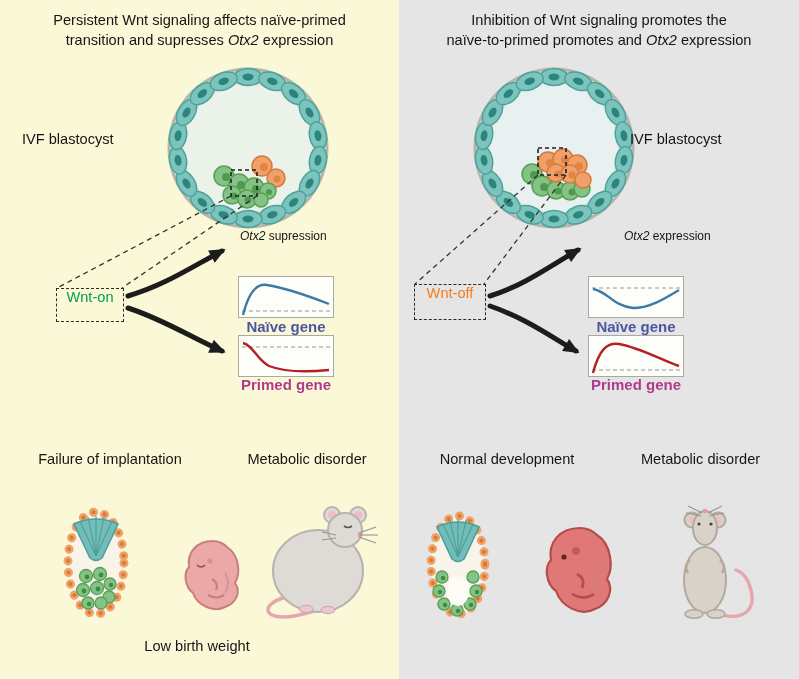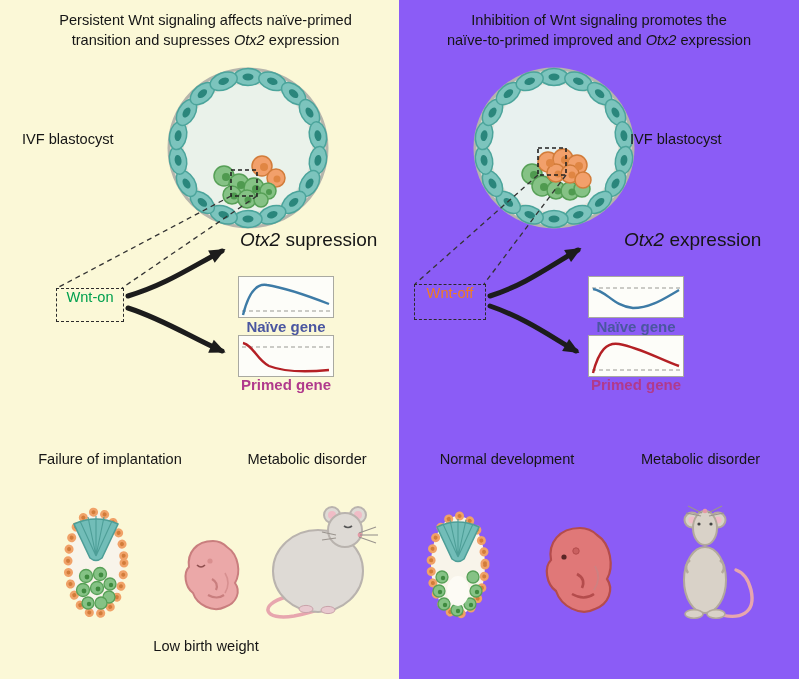--- a/index.html
+++ b/index.html
@@ -1,28 +1,28 @@
 <!DOCTYPE html>
 <html><head>
 <meta charset="utf-8">
 <style>
   html,body{margin:0;padding:0;}
   .page{position:relative;width:799px;height:679px;font-family:"Liberation Sans",sans-serif;color:#1a1a1a;overflow:hidden;background:#fff;}
   .panel{position:absolute;top:0;height:679px;}
-  .panel-left{left:0;width:399px;background:#fbf8d7;padding-left:12px;}
-  .panel-right{left:399px;width:400px;background:#8b5cf6;}
+  .panel-left{left:0;width:399px;background:#fbf8d7;}
+  .panel-right{left:399px;width:400px;background:#e5e5e5;}
   .title{position:absolute;top:10px;left:0;width:100%;text-align:center;font-size:14.6px;line-height:1.38;color:#151515;}
   .title i{font-style:italic;}
   .abs{position:absolute;}
   .label{font-size:14.6px;color:#151515;white-space:nowrap;}
   .center{text-align:center;}
   .wnt-box{position:absolute;border:1.6px dashed #2b2b2b;display:flex;align-items:flex-start;justify-content:center;font-size:14.6px;background:transparent;}
   .wnt-on{color:#00a04e;}
   .wnt-off{color:#f07d1f;}
-  .outcome{position:absolute;font-size:19px;color:#151515;white-space:nowrap;}
+  .outcome{position:absolute;font-size:12px;color:#151515;white-space:nowrap;}
   .graph-box{position:absolute;width:96px;height:42px;border:1px solid #a9a9a1;background:#fdfdf9;box-sizing:border-box;}
   .gene-label{position:absolute;width:96px;text-align:center;font-size:15px;font-weight:bold;}
   .naive-label{color:#4a56a0;}
   .primed-label{color:#b03a8c;}
   svg{display:block;}
   .overlay{position:absolute;left:0;top:0;pointer-events:none;}
 </style>
 </head>
 <body>
 
@@ -31,21 +31,21 @@
   <div class="panel panel-left">
     <div class="title">
       <span>Persistent Wnt signaling affects naïve-primed</span><br>
       <span>transition and supresses </span><i>Otx2</i><span> expression</span>
     </div>
   </div>
 
   <div class="panel panel-right">
     <div class="title">
       <span>Inhibition of Wnt signaling promotes the</span><br>
-      <span>naïve-to-primed improved and </span><i>Otx2</i><span> expression</span>
+      <span>naïve-to-primed promotes and </span><i>Otx2</i><span> expression</span>
     </div>
   </div>
 
   <svg class="abs" style="left:156px;top:56px;" width="184" height="184" viewBox="0 0 184 184">
     <defs>
       <g id="cellL">
         <ellipse cx="92" cy="21" rx="14" ry="8.5" fill="#7cc4bd" stroke="#4ba49b" stroke-width="1.5"></ellipse>
         <ellipse cx="92" cy="21" rx="5.5" ry="3.4" fill="#2a867c"></ellipse>
       </g>
     </defs>
@@ -207,21 +207,21 @@
   <div class="graph-box" style="left:588px;top:335px;">
     <svg width="94" height="40" viewBox="0 0 94 40">
       <line x1="3" y1="34" x2="91" y2="34" stroke="#9a9a94" stroke-width="1.2" stroke-dasharray="4 3"></line>
       <path d="M4,37 C10,14 18,6 30,8 C52,12 72,24 90,30" fill="none" stroke="#b42025" stroke-width="2.4"></path>
     </svg>
   </div>
   <div class="gene-label primed-label" style="left:588px;top:376px;">Primed gene</div>
 
   <div class="abs label center" style="left:20px;top:451px;width:180px;">Failure of implantation</div>
   <div class="abs label center" style="left:222px;top:451px;width:170px;">Metabolic disorder</div>
-  <div class="abs label center" style="left:116px;top:638px;width:180px;">Low birth weight</div>
+  <div class="abs label center" style="left:107px;top:638px;width:180px;">Low birth weight</div>
   <div class="abs label center" style="left:412px;top:451px;width:190px;text-align:center;">Normal development</div>
   <div class="abs label center" style="left:608px;top:451px;width:185px;">Metabolic disorder</div>
 
   <svg class="abs" style="left:56px;top:500px;" width="80" height="126" viewBox="0 0 80 126">
     <ellipse cx="40" cy="63" rx="28" ry="51" fill="#f8f4ea"></ellipse>
     <ellipse cx="40" cy="63" rx="28" ry="51" fill="none" stroke="#f0a268" stroke-width="9" stroke-linecap="round" stroke-dasharray="0.1 11.6"></ellipse>
     <ellipse cx="40" cy="63" rx="28" ry="51" fill="none" stroke="#d27c3a" stroke-width="4" stroke-linecap="round" stroke-dasharray="0.1 11.6"></ellipse>
     <g>
       <path d="M 18,24 Q 40,14 62,24 L 46,58 Q 40,63 34,58 Z" fill="#72bdb8" stroke="#4d9e97" stroke-width="1.5"></path>
       <path d="M 24,21 L 40,56 M 32,17 L 40,56 M 40,16 L 40,56 M 48,17 L 40,56 M 56,21 L 40,56" stroke="#4d9e97" stroke-width="1.1" fill="none"></path>

